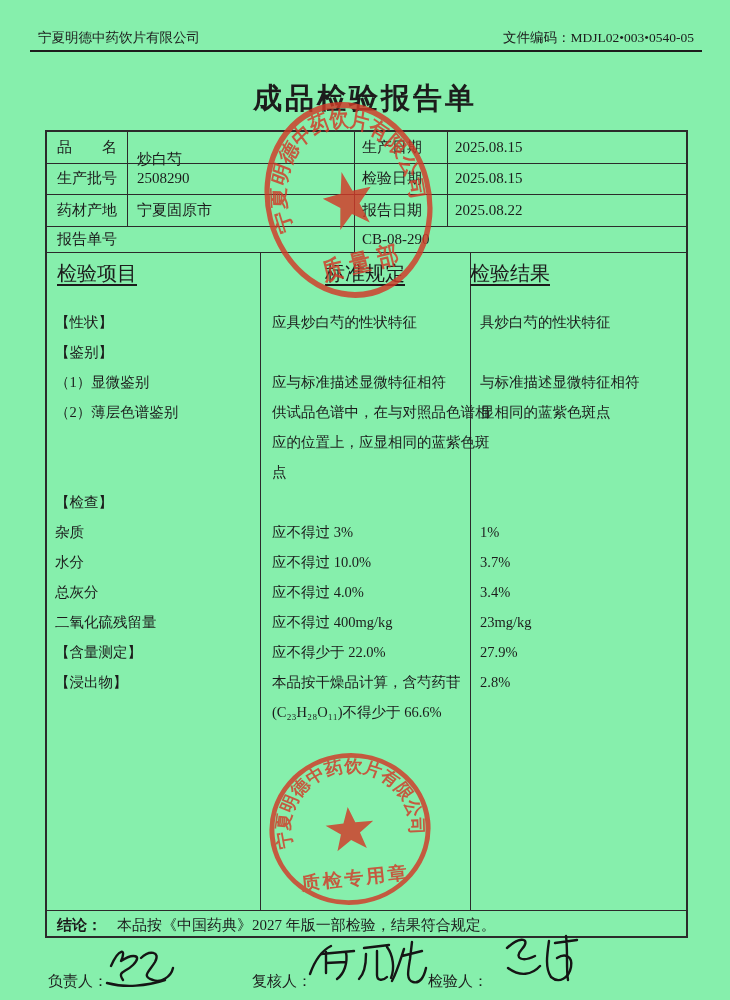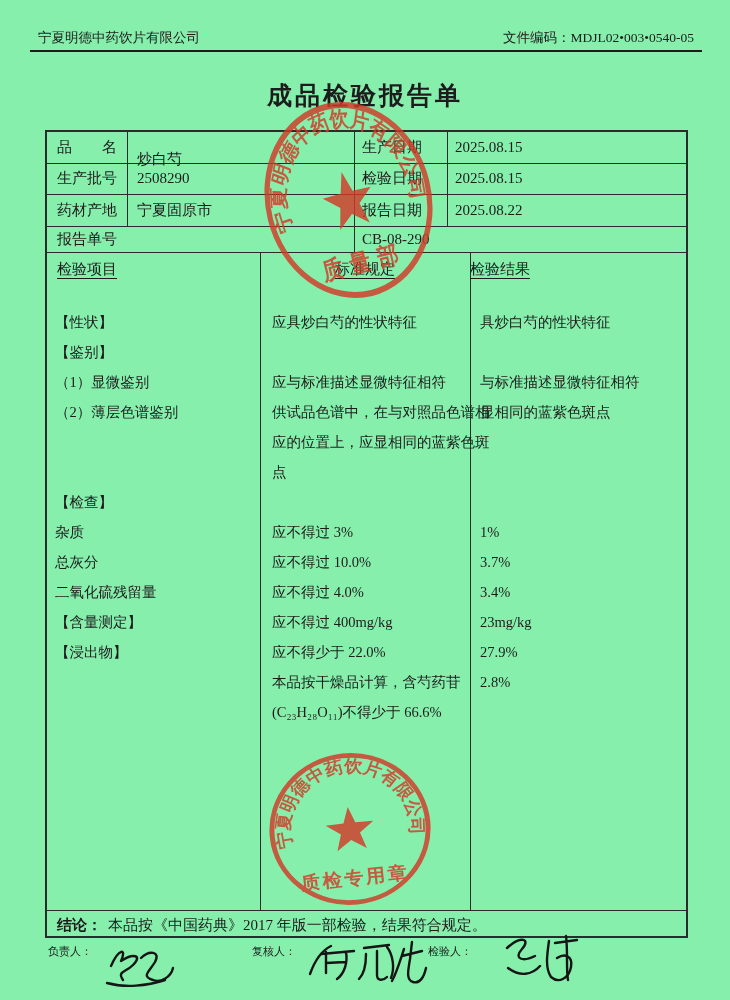--- a/index.html
+++ b/index.html
@@ -8,45 +8,45 @@
     position:relative; width:730px; height:1000px; background:#86efac;
     font-family:"Liberation Serif","DejaVu Serif",serif; color:#1c1c1c;
     overflow:hidden;
   }
   
   .hdr { position:absolute; top:29px; left:38px; right:36px;
          display:flex; justify-content:space-between; font-size:13.5px; }
   .hdr-rule { position:absolute; top:50px; left:30px; right:28px;
               border-top:2.5px solid #1c1c1c; }
   .title { position:absolute; top:79px; left:0; width:100%; text-align:center;
-           font-size:25px; font-weight:bold; letter-spacing:3px; }
+           font-size:29px; font-weight:bold; letter-spacing:3px; }
 
   
   .doc-table { position:absolute; left:45px; top:130px; width:643px; height:808px;
                border:2px solid #2b2b2b; }
   .hline { position:absolute; left:0; right:0; height:0; border-top:1px solid #2b2b2b; }
   .vline { position:absolute; width:0; border-left:1px solid #2b2b2b; }
   .cellr { position:absolute; display:flex; align-items:center; font-size:15px; white-space:nowrap; }
-  .thead { position:absolute; font-size:15px; text-decoration:underline;
+  .thead { position:absolute; font-size:20px; text-decoration:underline;
            text-underline-offset:4px; }
   .ln { height:30px; line-height:30px; font-size:14.5px; white-space:nowrap; overflow:visible; }
   .bodycol { position:absolute; top:175px; }
   .concl { position:absolute; left:10px; right:6px; top:778px; height:30px;
            display:flex; align-items:center; font-size:15px; white-space:nowrap; }
-  .concl b { font-weight:bold; margin-right:6px; }
+  .concl b { font-weight:bold; margin-right:15px; }
 
   
   .stamp-wrap { position:absolute; opacity:0.82; pointer-events:none; }
   .stamp { display:block; }
   .stamp-top { left:262px; top:97px; width:173px; height:206px; transform:rotate(-14deg); }
   .stamp-bottom { left:266px; top:750px; width:168px; height:158px; transform:rotate(-6deg); }
   .stamp-wrap svg { width:100%; height:100%; color:#d23a28; }
 
   
-  .sig-label { position:absolute; font-size:11px; top:944px; }
+  .sig-label { position:absolute; font-size:15px; top:972px; }
   .sig { position:absolute; }
   .sig path { stroke:#151515; stroke-width:2.4; fill:none;
               stroke-linecap:round; stroke-linejoin:round; }
 </style>
 </head>
 <body>
 
 <div class="page">
 
   <div class="hdr">
@@ -96,20 +96,21 @@
 
     <div class="bodycol" style="left:8px; width:202px">
       <div class="ln">【性状】</div>
       <div class="ln">【鉴别】</div>
       <div class="ln">（1）显微鉴别</div>
       <div class="ln">（2）薄层色谱鉴别</div>
       <div class="ln"></div>
       <div class="ln"></div>
       <div class="ln">【检查】</div>
       <div class="ln">杂质</div>
+      <div class="ln">水分</div>
       <div class="ln">总灰分</div>
       <div class="ln">二氧化硫残留量</div>
       <div class="ln">【含量测定】</div>
       <div class="ln">【浸出物】</div>
       <div class="ln"></div>
     </div>
 
     <div class="bodycol" style="left:225px; width:196px">
       <div class="ln">应具炒白芍的性状特征</div>
       <div class="ln"></div>
@@ -139,21 +140,21 @@
       <div class="ln">3.7%</div>
       <div class="ln">3.4%</div>
       <div class="ln">23mg/kg</div>
       <div class="ln">27.9%</div>
       <div class="ln">2.8%</div>
       <div class="ln"></div>
     </div>
 
     <div class="concl">
       <b>结论：</b>
-      <span>本品按《中国药典》2017 年版一部检验，结果符合规定。</span>
+      <span>本品按《中国药典》2027 年版一部检验，结果符合规定。</span>
     </div>
   </div>
 
   <div class="stamp-wrap stamp-top">
     <svg class="stamp" viewBox="0 0 200 200" preserveAspectRatio="none">
       <defs>
           <path id="arc-top" d="M 41,141 A 72 72 0 1 1 159,141" fill="none"></path>
         </defs>
       <circle cx="100" cy="100" r="93" fill="none" stroke="currentColor" stroke-width="6"></circle>
       <text font-size="21.5" font-weight="bold" fill="currentColor">

